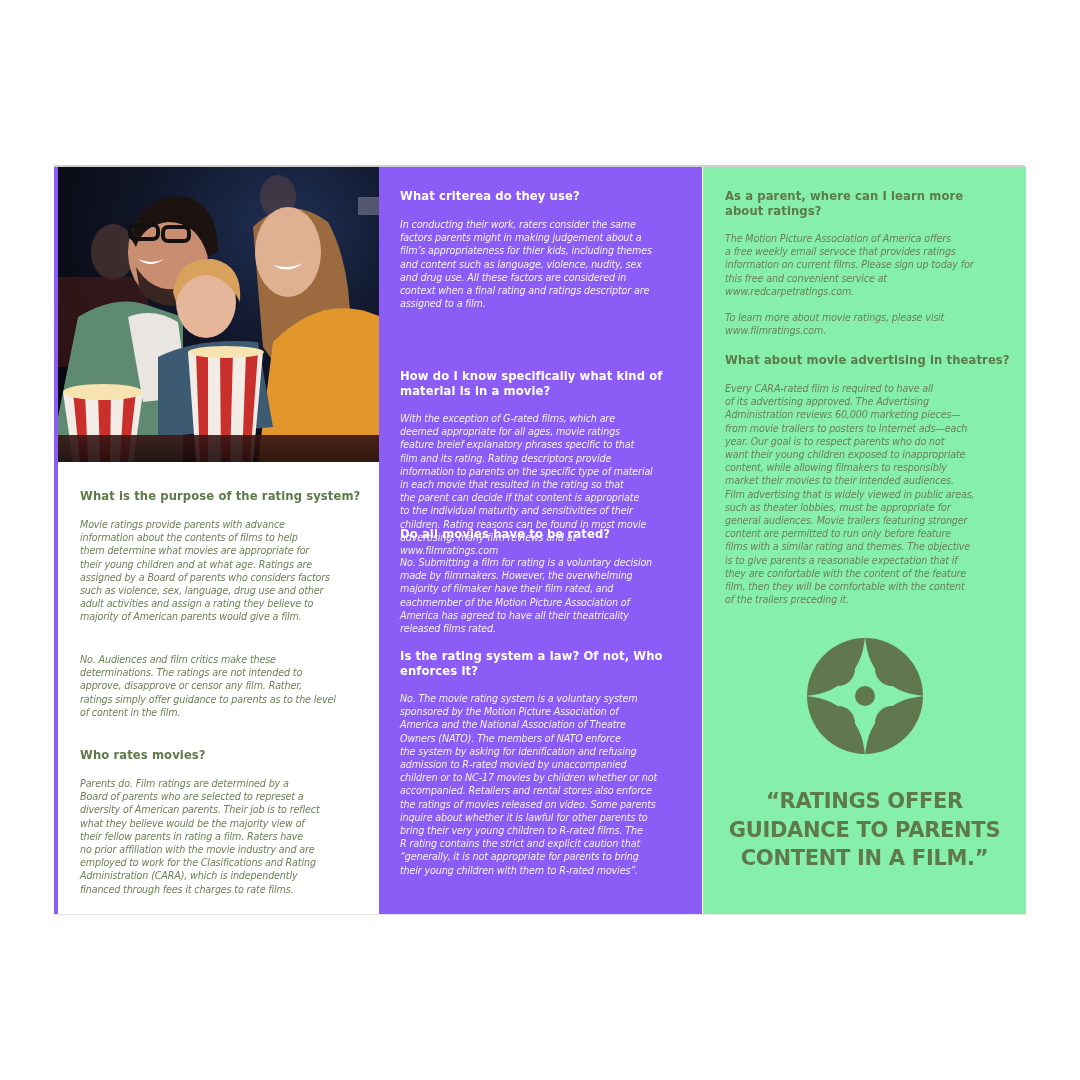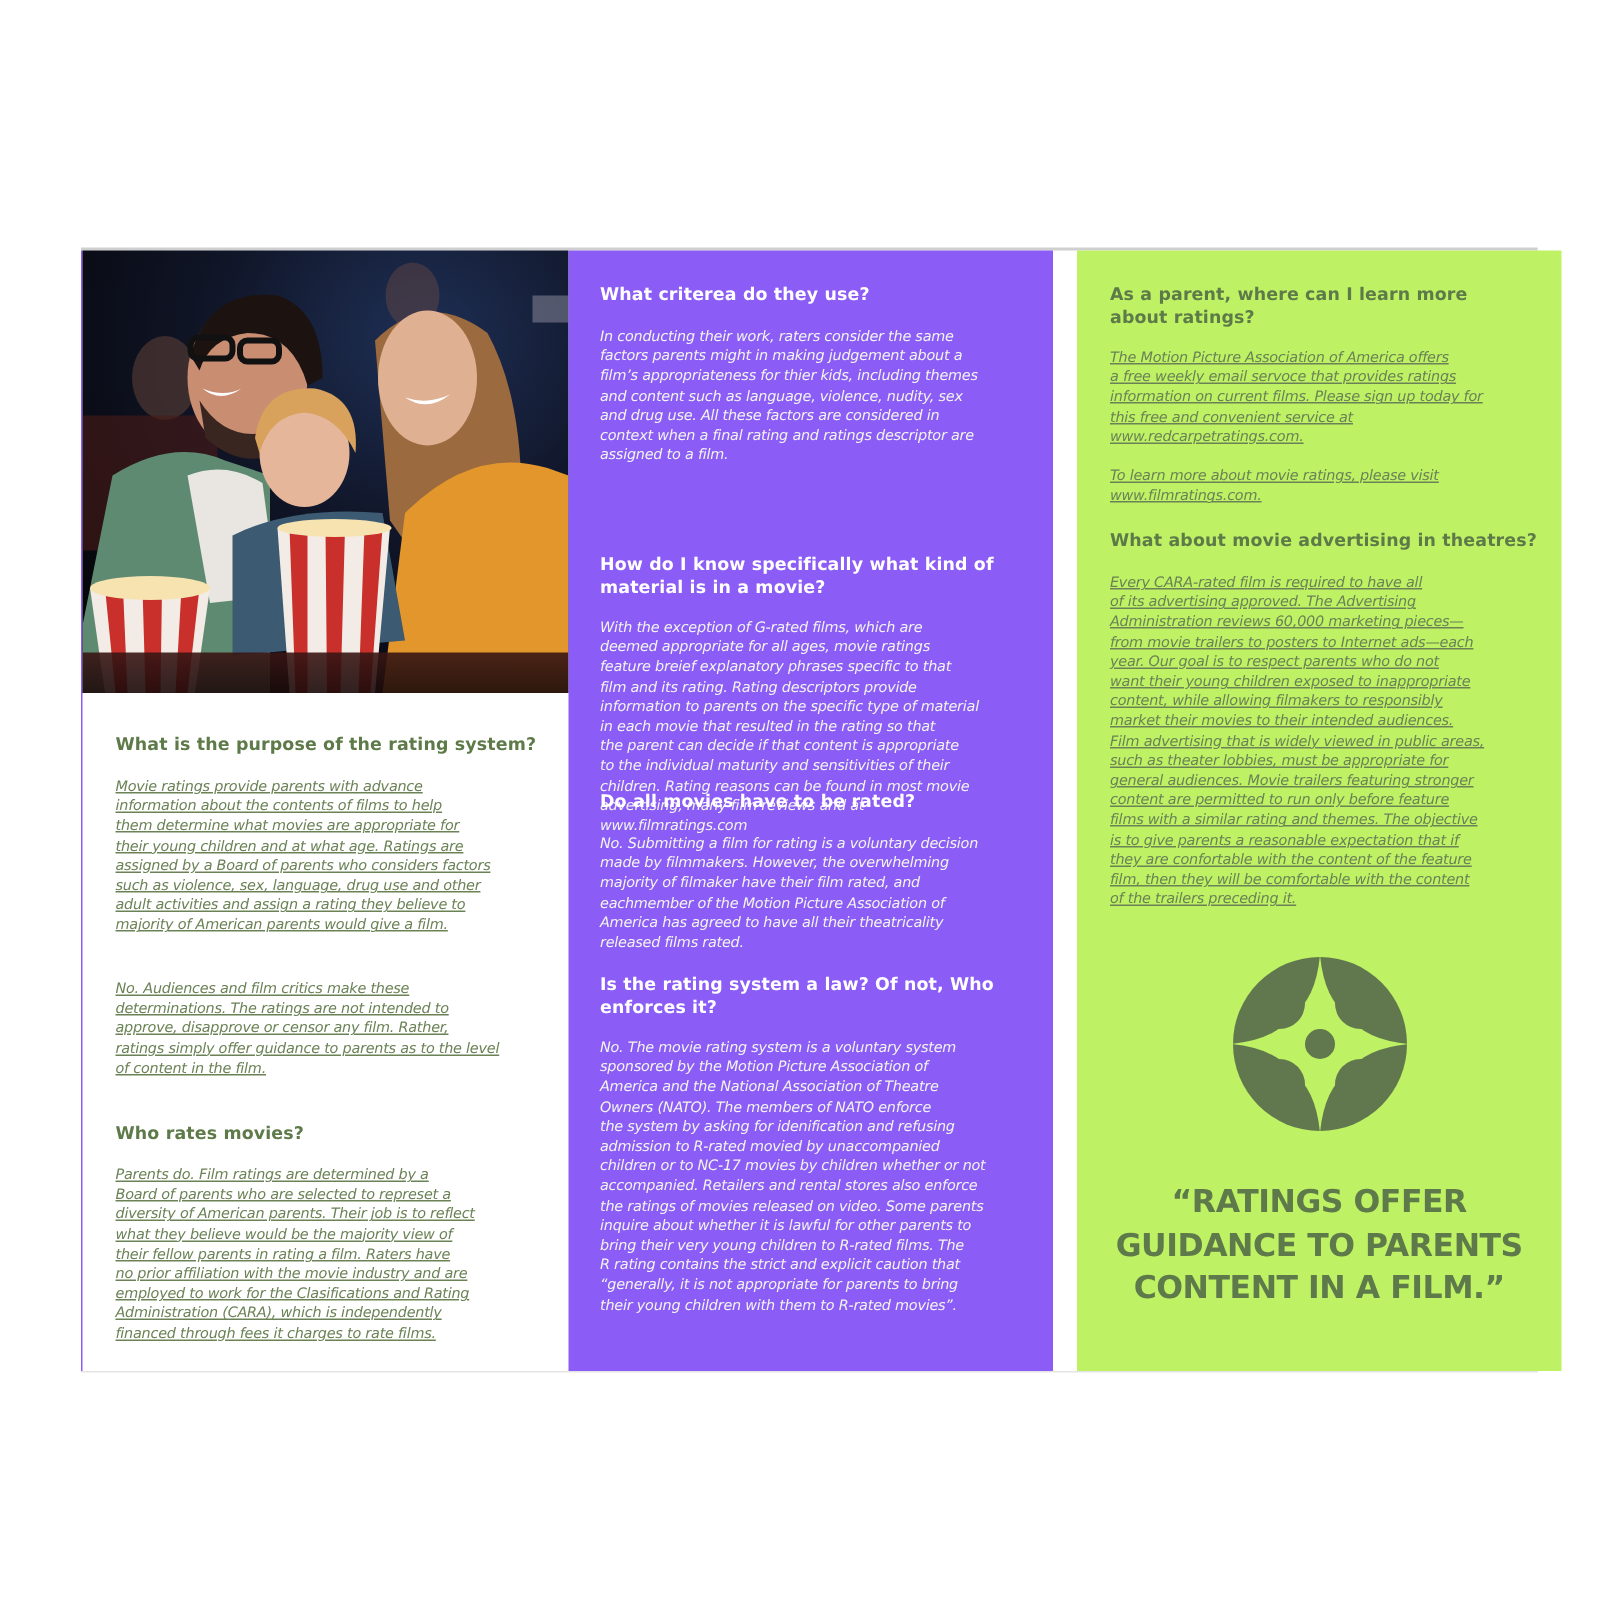--- a/index.html
+++ b/index.html
@@ -6,40 +6,40 @@
   body {
     width:1080px; height:1080px; background:#ffffff; position:relative; overflow:hidden;
     font-family: "DejaVu Sans", sans-serif;
   }
   .sheet {
     position:absolute; left:54px; top:165px; width:971px; height:750px;
     border-top:2px solid #cfcfcf; border-right:1px solid #dcdcdc; border-bottom:1px solid #e4e4e4;
     box-sizing:border-box;
   }
   .col { position:absolute; top:0; height:100%; box-sizing:border-box; }
-  .col-left { left:0; width:325px; border-left:1px solid #8b5cf6; background:#fff; }
+  .col-left { left:0; width:325px; border-left:4px solid #8b5cf6; background:#fff; }
   .col-mid { left:325px; width:323px; background:#8b5cf6; color:#fff; }
-  .col-right { left:664px; width:323px; background:#bef264; }
+  .col-right { left:649px; width:323px; background:#86efac; }
 
   .photo {
     position:absolute; left:0; top:0; width:324px; height:295px; overflow:hidden;
     background: radial-gradient(ellipse at 70% 20%, #1b2a4a 0%, #0b0f1c 60%, #050608 100%);
   }
   .photo svg { display:block; }
 
   h2 {
     font-family: "DejaVu Sans", sans-serif; font-weight:bold; font-size:11.6px;
     margin:0; line-height:15px; letter-spacing:0.1px;
   }
   p {
     font-family: "DejaVu Sans", sans-serif; font-style:oblique; font-size:9.6px;
     line-height:13.2px; margin:0; letter-spacing:-0.15px;
   }
   .green-text h2 { color:#5d7a48; }
-  .green-text p { color:#6b8256;text-decoration:underline; }
+  .green-text p { color:#6b8256; }
   .white-text h2 { color:#ffffff; }
   .white-text p { color:#f2f4ee; }
 
   .section { position:absolute; left:22px; width:285px; }
   .col-mid .section { left:21px; width:290px; }
   .col-right .section { left:22px; width:285px; }
 
   .reel { position:absolute; left:103px; top:470px; width:118px; height:118px; }
 
   .quote {

